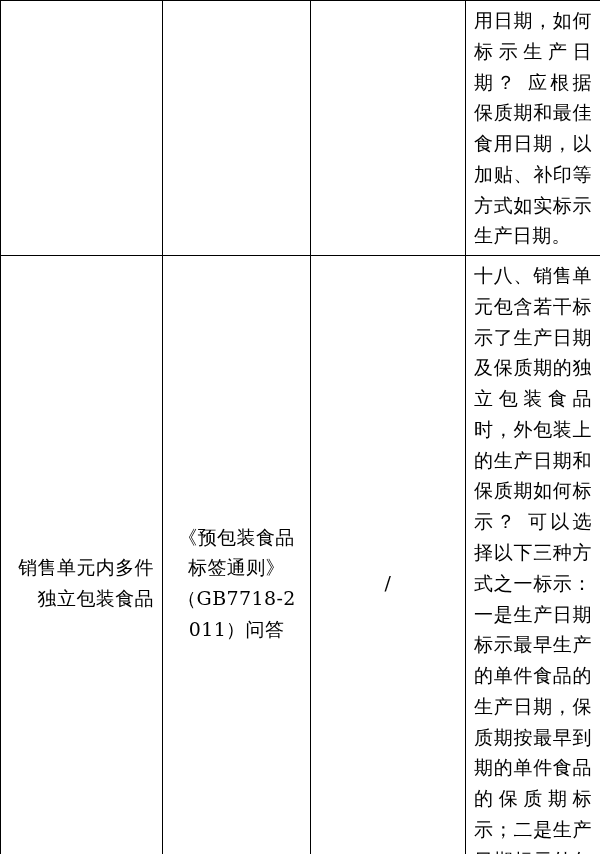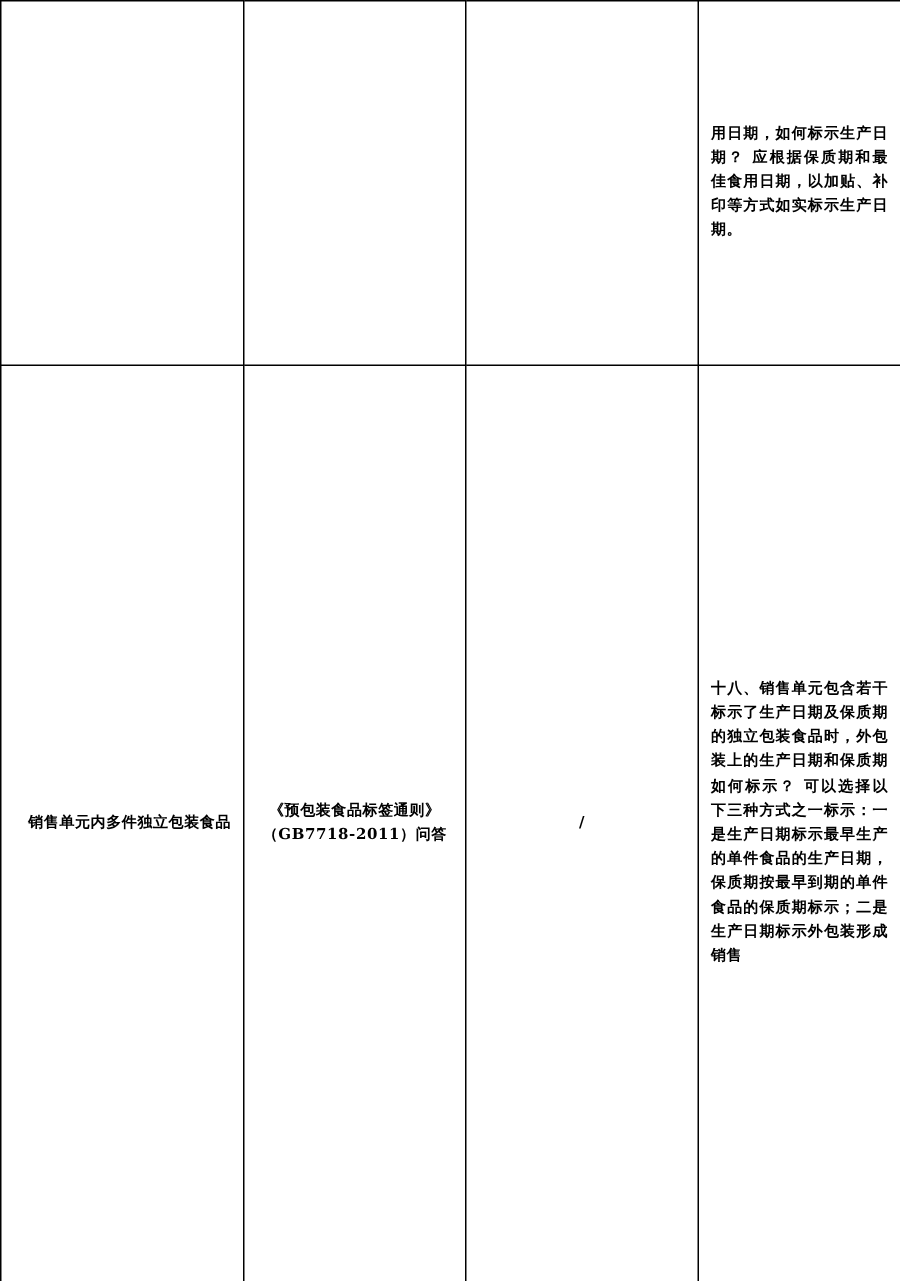--- a/index.html
+++ b/index.html
@@ -25,23 +25,22 @@
     width: 538px;
     margin-left: 0px;
     table-layout: fixed;
   }
   table.doc-table td {
     border: 1px solid #000000;
     vertical-align: middle;
     padding: 4px 8px;
     box-sizing: border-box;
     line-height: 1.62;
-    font-size: 10px;
+    font-size: 19px;
     letter-spacing: 0.4px;
-    font-weight: bold;
   }
   
   col.c1 { width: 162px; }
   col.c2 { width: 148px; }
   col.c3 { width: 155px; }
   col.c4 { width: 135px; }
 
   td.col-name {
     text-align: right;
     word-break: break-all;

